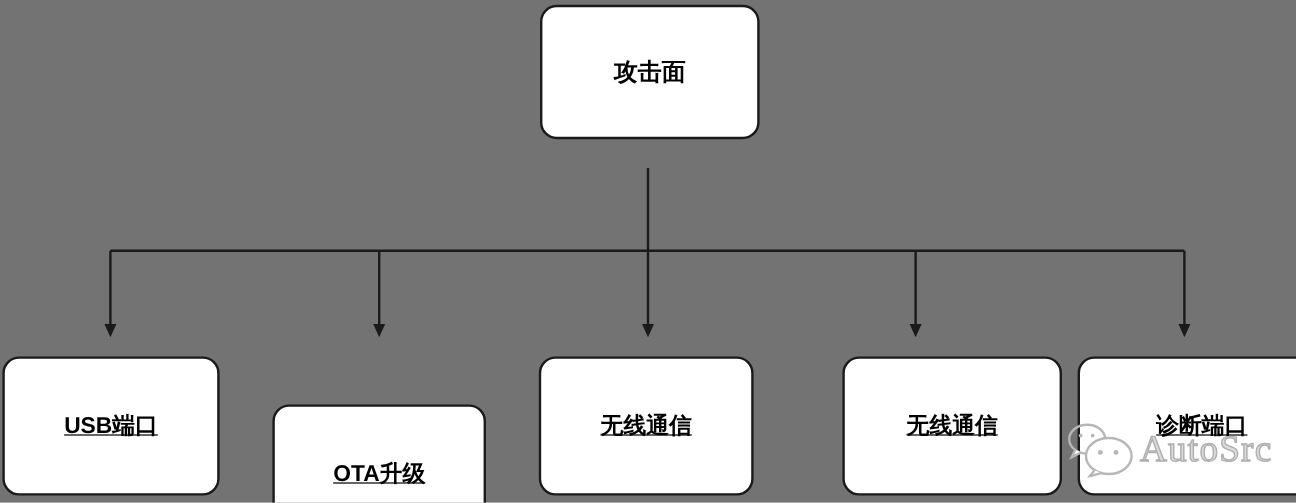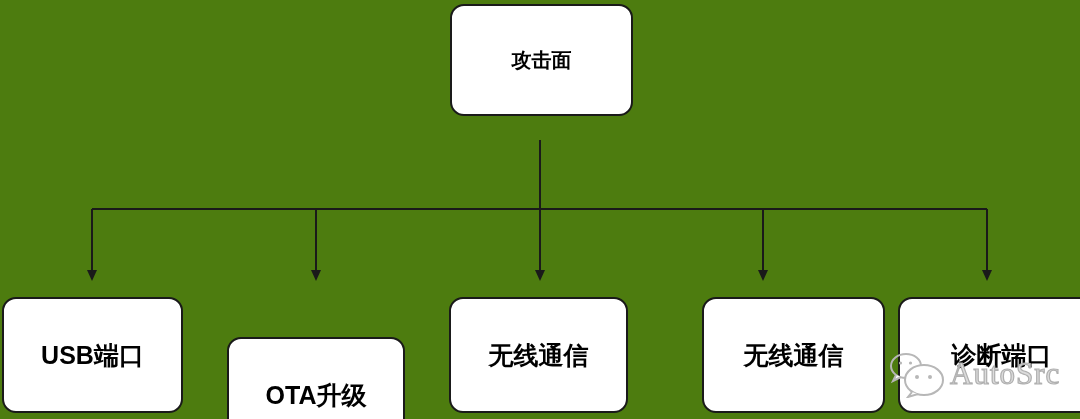--- a/index.html
+++ b/index.html
@@ -5,21 +5,21 @@
   html, body {
     margin: 0;
     padding: 0;
     background: #ffffff;
     font-family: "Liberation Sans", "DejaVu Sans", sans-serif;
   }
   .canvas {
     position: relative;
     width: 1080px;
     height: 419px;
-    background: #4d7c0f;
+    background: #737373;
     overflow: hidden;
   }
   .connectors {
     position: absolute;
     left: 0;
     top: 0;
     width: 1080px;
     height: 419px;
   }
   .node {
@@ -33,21 +33,21 @@
     justify-content: center;
     color: #000000;
     font-weight: 700;
     text-align: center;
   }
   .node-root {
     left: 450px; top: 4px;
     width: 183px; height: 112px;
     font-size: 20px;
   }
-  .node-child { top: 297px; height: 116px; font-size: 25px; }
+  .node-child { top: 297px; height: 116px; font-size: 19px; text-decoration: underline; }
   .node-c0 { left: 2px;   width: 181px; }
   .node-c1 { left: 227px; width: 178px; margin-top: 40px; }
   .node-c2 { left: 449px; width: 179px; }
   .node-c3 { left: 702px; width: 183px; }
   .node-c4 { left: 898px; width: 207px; }
 
   .watermark {
     position: absolute;
     left: 888px; top: 350px;
     width: 190px; height: 50px;

